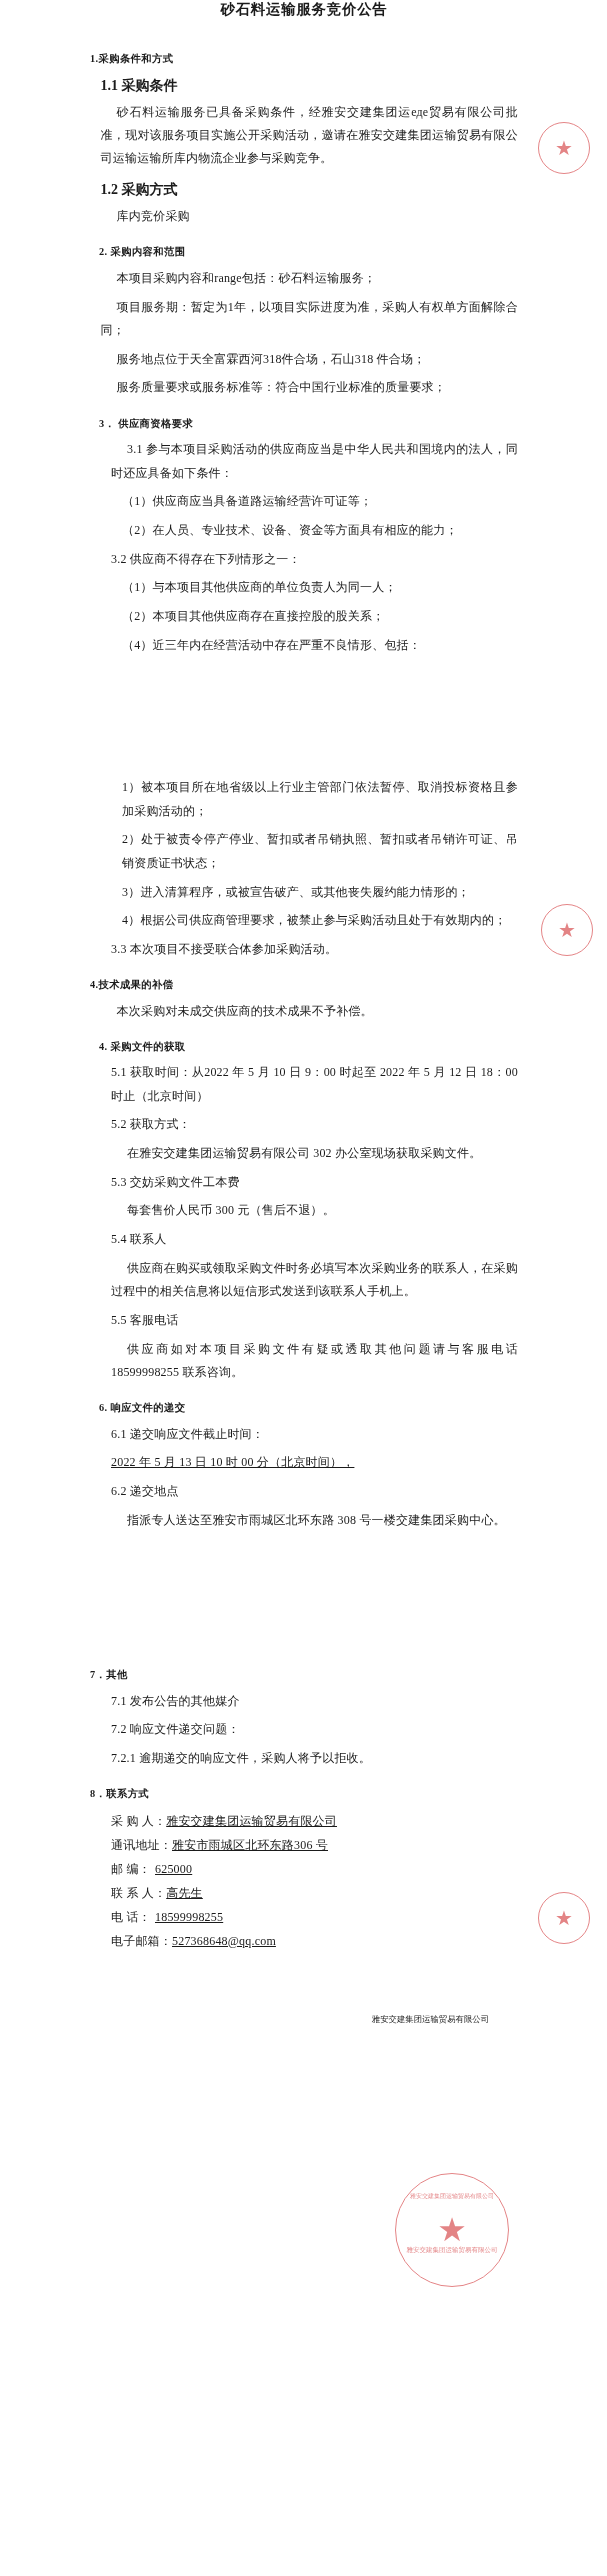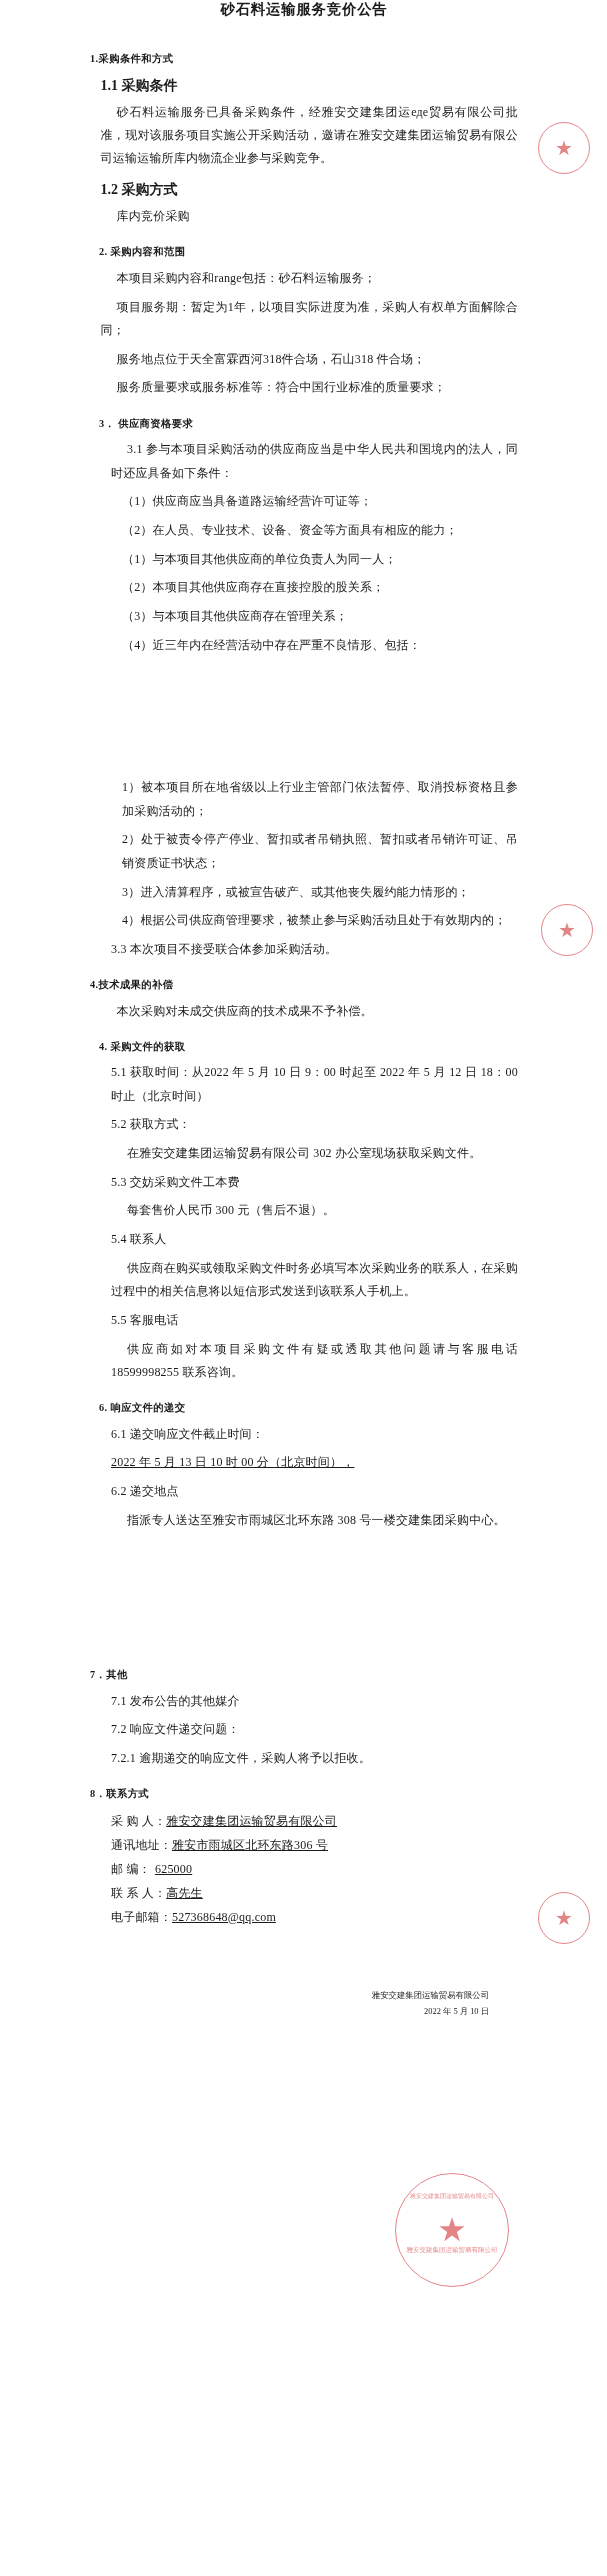--- a/index.html
+++ b/index.html
@@ -145,23 +145,23 @@
   <h2 class="sect indent1">2. 采购内容和范围</h2>
   <p class="body ind">本项目采购内容和range包括：砂石料运输服务；</p>
   <p class="body ind">项目服务期：暂定为1年，以项目实际进度为准，采购人有权单方面解除合同；</p>
   <p class="body ind">服务地点位于天全富霖西河318件合场，石山318 件合场；</p>
   <p class="body ind">服务质量要求或服务标准等：符合中国行业标准的质量要求；</p>
 
   <h2 class="sect indent1">3． 供应商资格要求</h2>
   <p class="body ind2 ind">3.1 参与本项目采购活动的供应商应当是中华人民共和国境内的法人，同时还应具备如下条件：</p>
   <p class="body ind3">（1）供应商应当具备道路运输经营许可证等；</p>
   <p class="body ind3">（2）在人员、专业技术、设备、资金等方面具有相应的能力；</p>
+  <p class="body ind2">3.2 供应商不得存在下列情形之一：</p>
   <p class="body ind3">（1）与本项目其他供应商的单位负责人为同一人；</p>
   <p class="body ind3">（2）本项目其他供应商存在直接控股的股关系；</p>
-  <p class="body ind3">（3）与本项目其他供应商存在管理关系；</p>
   <p class="body ind3">（4）近三年内在经营活动中存在严重不良情形、包括：</p>
 
   <div class="spacer-big"></div>
 
   <p class="body ind3">1）被本项目所在地省级以上行业主管部门依法暂停、取消投标资格且参加采购活动的；</p>
   <p class="body ind3">2）处于被责令停产停业、暂扣或者吊销执照、暂扣或者吊销许可证、吊销资质证书状态；</p>
   <p class="body ind3">3）进入清算程序，或被宣告破产、或其他丧失履约能力情形的；</p>
   <p class="body ind3">4）根据公司供应商管理要求，被禁止参与采购活动且处于有效期内的；</p>
   <p class="body ind2">3.3 本次项目不接受联合体参加采购活动。</p>
 
@@ -200,26 +200,28 @@
   <div class="contact-row">
     <span class="k">通讯地址：</span><span class="v u">雅安市雨城区北环东路306 号</span>
   </div>
   <div class="contact-row">
     <span class="k">邮 编：</span><span class="v u">625000</span>
   </div>
   <div class="contact-row">
     <span class="k">联 系 人：</span><span class="v u">高先生</span>
   </div>
   <div class="contact-row">
+    <span class="k">电 话：</span><span class="v u">18599998255</span>
+  </div>
+  <div class="contact-row">
     <span class="k">电子邮箱：</span><span class="v u">527368648@qq.com</span>
   </div>
 
   <div class="signature">
     <div>雅安交建集团运输贸易有限公司</div>
-    <div>2022 年 5 月 10 日</div>
   </div>
 
   <div class="seal seal-small" style="right:18px; top:122px;">
     <span class="star">★</span>
   </div>
 
   <div class="seal seal-small" style="right:15px; top:904px;">
     <span class="star">★</span>
   </div>
 

